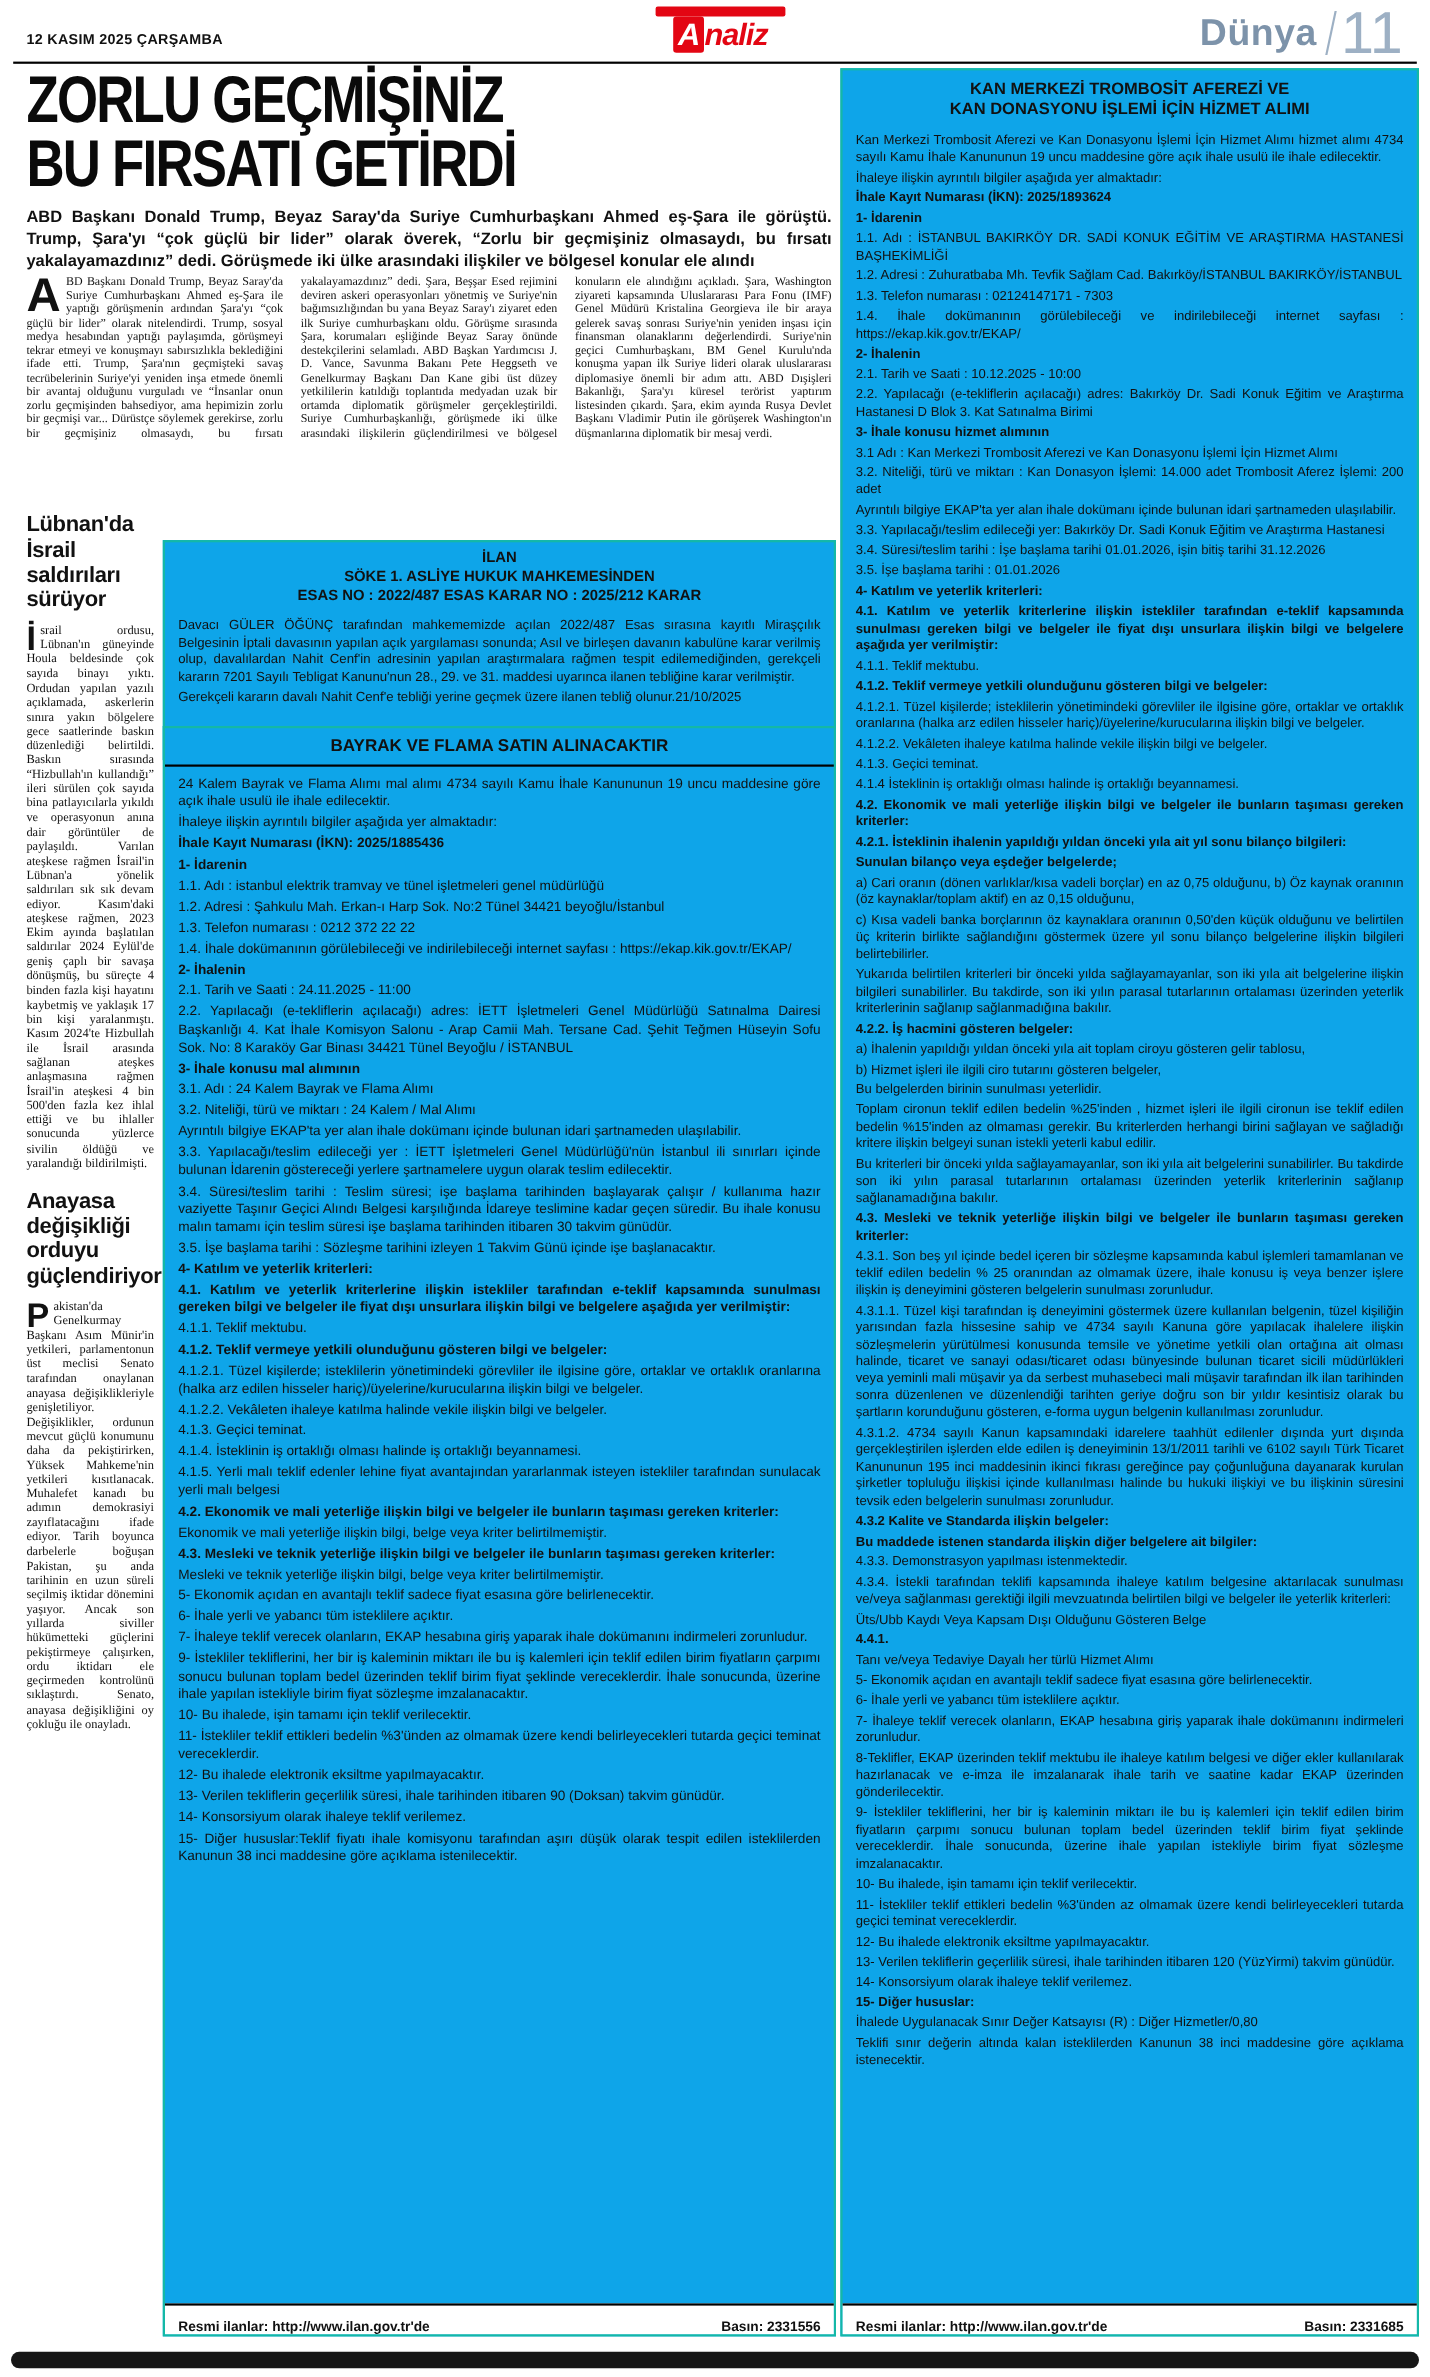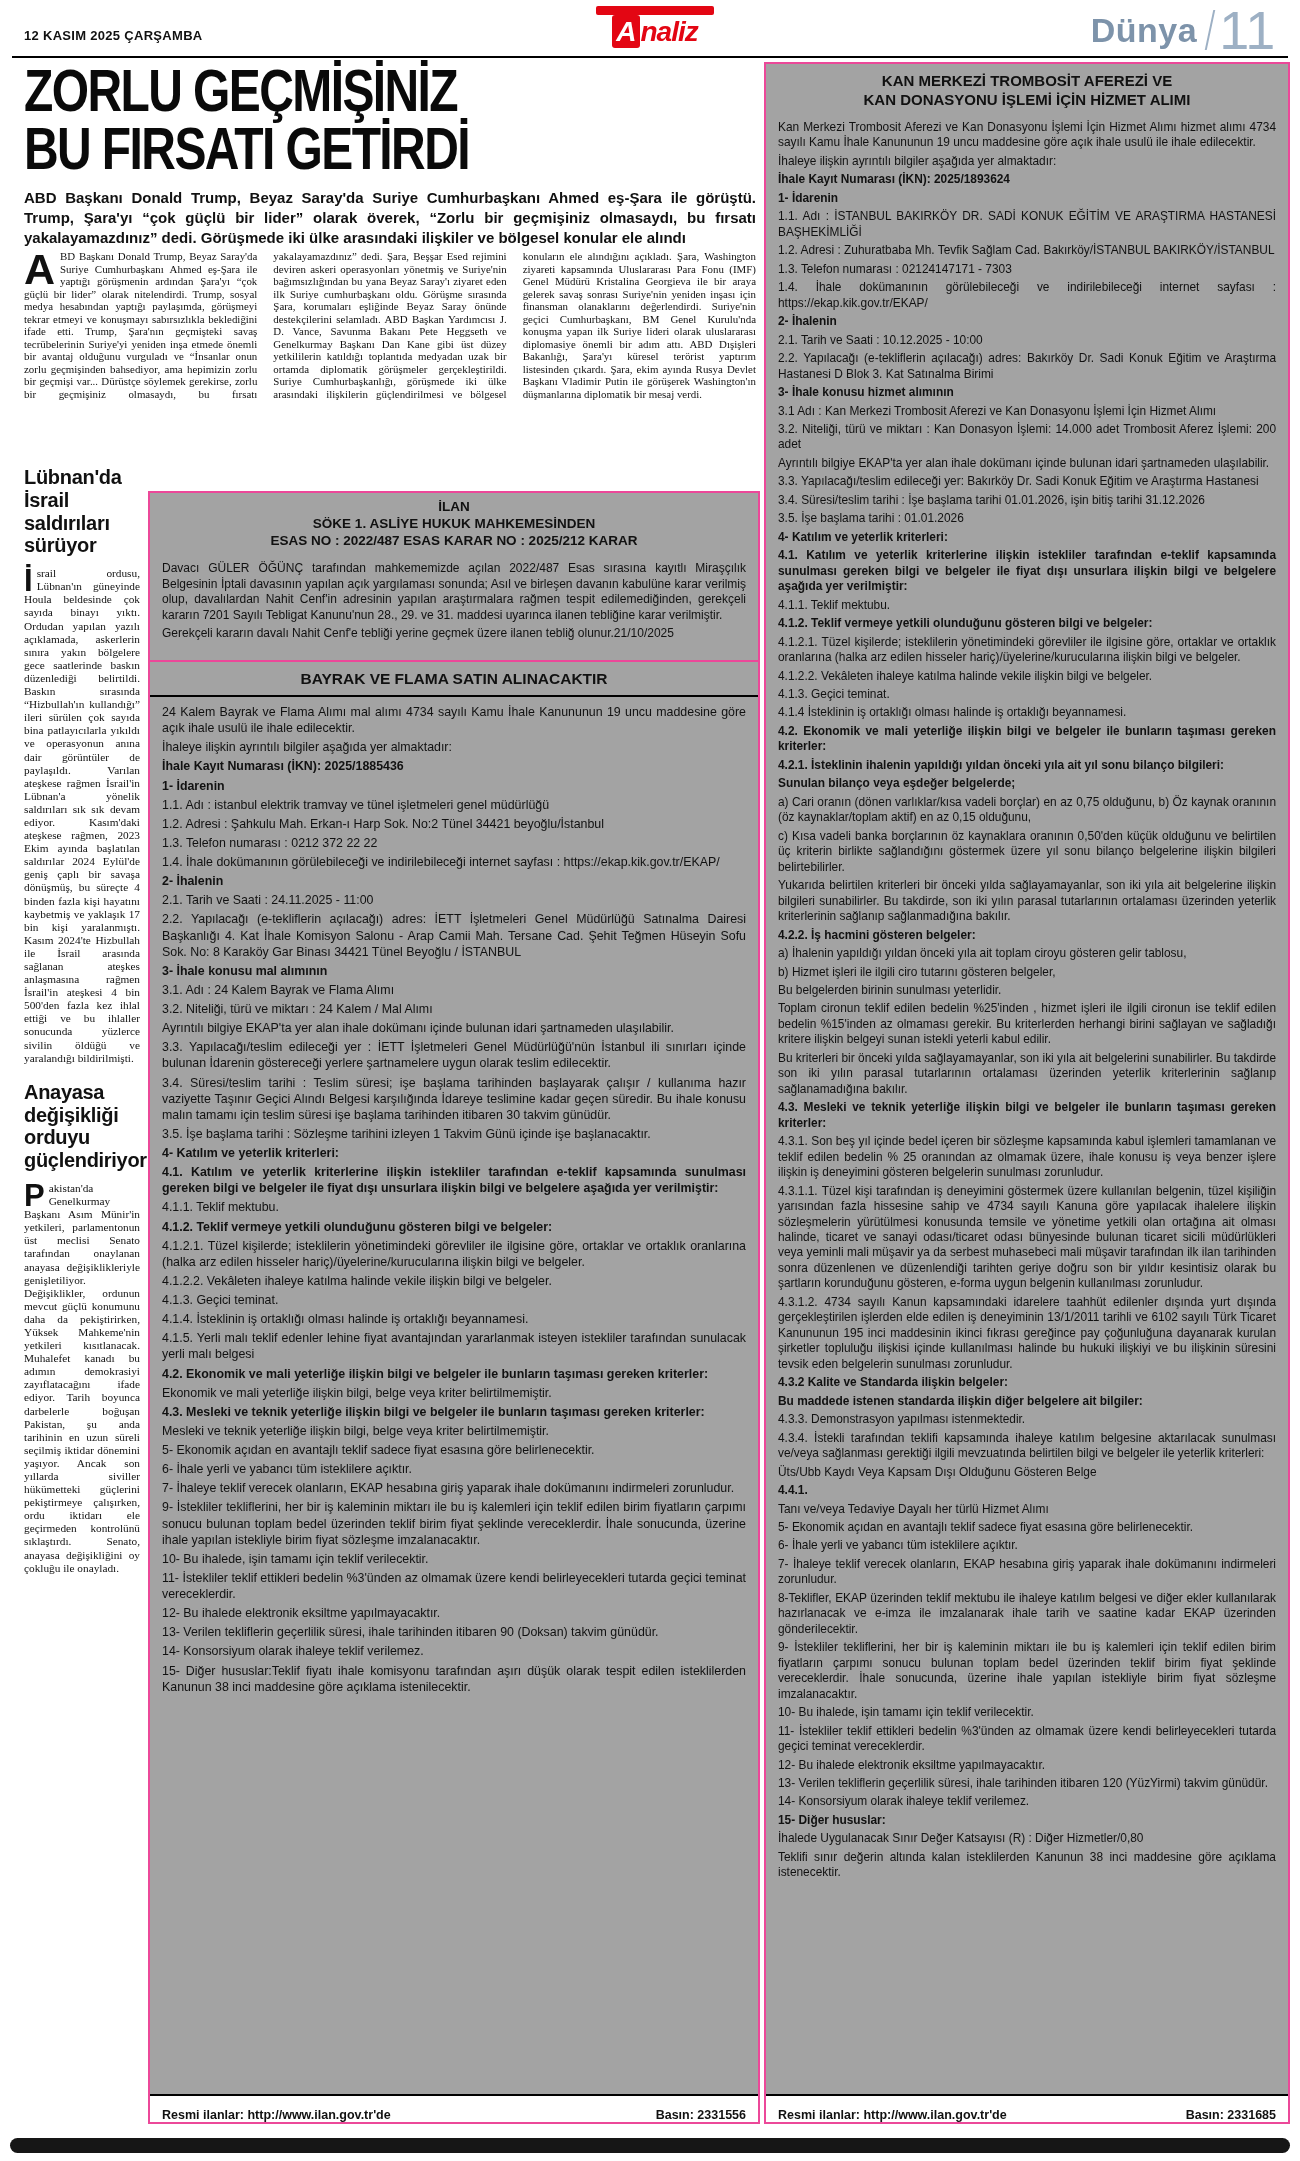--- a/index.html
+++ b/index.html
@@ -29,21 +29,21 @@
   .dropcap{float:left;font-family:"Liberation Sans",sans-serif;font-weight:bold;font-size:43px;
         line-height:34px;padding:2px 5px 0 0;}
   .dropcap.mini{font-size:31px;line-height:25px;padding:1px 4px 0 0;}
   
   .mini-col{position:absolute;left:24px;top:466px;width:116px;}
   .mini-title{font-size:20px;font-weight:800;line-height:1.14;margin:0 0 10px;letter-spacing:-.3px;}
   .mini-title.second{margin-top:16px;}
   .mini-body{font-family:"Liberation Serif",serif;font-size:11.3px;line-height:1.16;
         text-align:justify;margin:0;}
   
-  .box{position:absolute;border:2px solid #ec4899;background:#a3a3a3;}
+  .box{position:absolute;border:2px solid #14b8a6;background:#0ea5e9;}
   .ilan-box{left:148px;top:452px;width:608px;height:196px;margin-top:39px;}
   .bayrak-box{left:148px;top:660px;width:608px;height:1460px;}
   .kan-box{left:764px;top:62px;width:522px;height:2058px;}
   .box-title{font-weight:bold;text-align:center;padding:6px 10px 4px;line-height:1.25;}
   .ilan-box .box-title{font-size:13.5px;padding-bottom:2px;}
   .bayrak-box .box-title{font-size:15.5px;border-bottom:2px solid #000;padding:7px 10px;}
   .kan-box .box-title{font-size:15px;padding:8px 10px 6px;}
   .box-content{position:absolute;left:0;right:0;bottom:28px;overflow:hidden;padding:4px 12px 2px;}
   .ilan-box .box-content{top:64px;font-size:12px;}
   .bayrak-box .box-content{top:38px;font-size:12.4px;}

